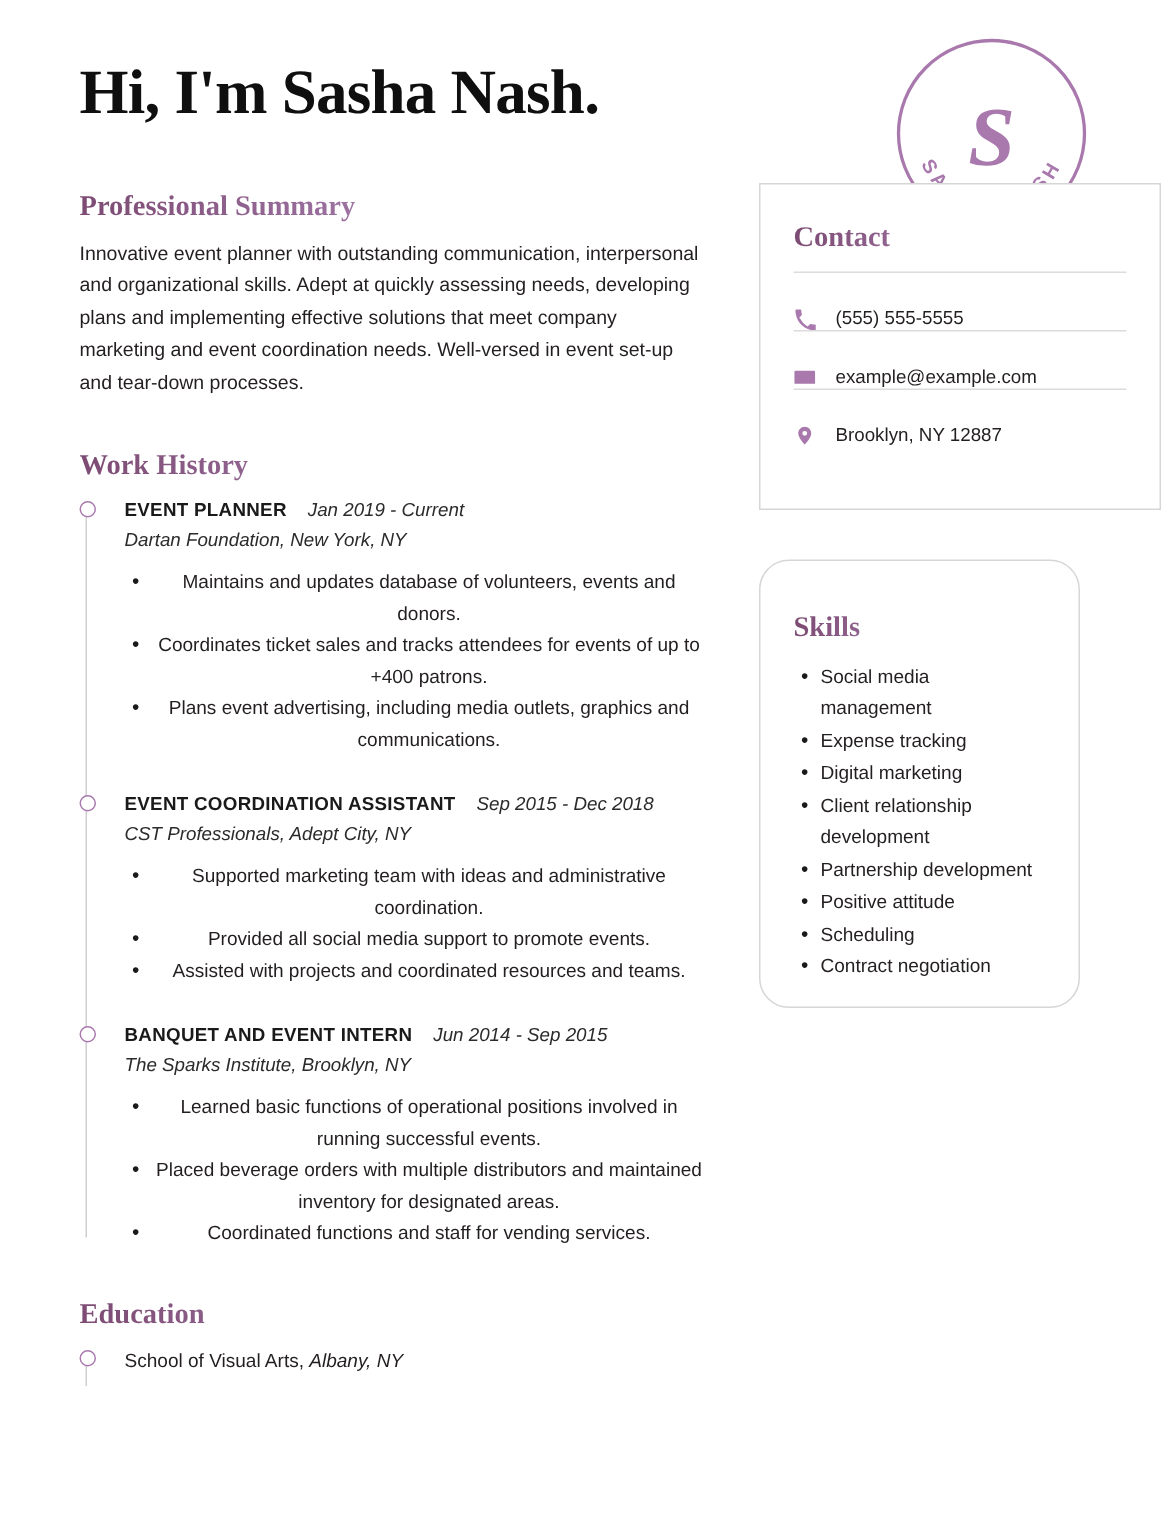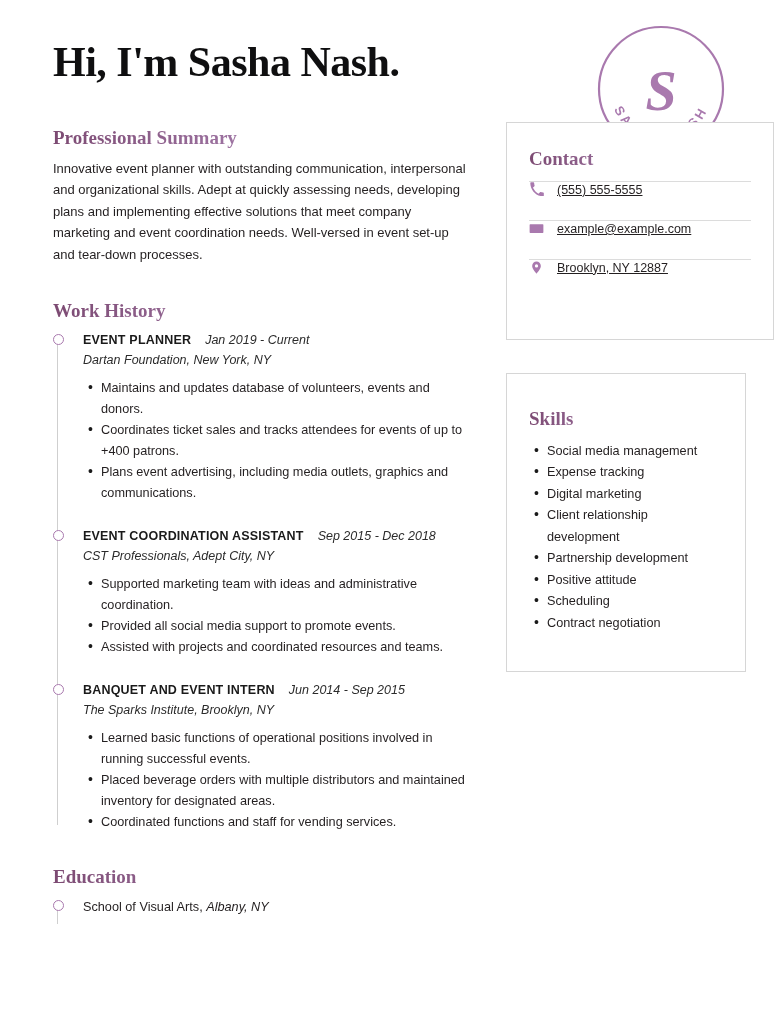--- a/index.html
+++ b/index.html
@@ -125,20 +125,21 @@
     font-size: 12.5px;
     line-height: 20px;
     color: #2b2b2b;
     margin-top: 1px;
   }
 
   ul.bullets {
     list-style: none;
     margin: 8px 0 0 0;
     padding: 0 0 0 18px;
+    text-align: center;
   }
   ul.bullets li {
     position: relative;
     font-size: 12.7px;
     line-height: 21px;
     color: #231f20;
     margin-bottom: 0px;
     padding-left: 0;
   }
   ul.bullets li::before {
@@ -174,22 +175,23 @@
   }
   #contact-card {
     left: 506px;
     top: 122px;
     width: 268px;
     height: 218px;
   }
   #skills-card {
     left: 506px;
     top: 373px;
-    width: 240px;
+    width: 214px;
     height: 299px;
+    border-radius: 20px;
   }
   .card-inner {
     padding: 26px 22px 0 22px;
   }
   .card-head {
     font-family: "Liberation Serif", serif;
     font-weight: bold;
     font-size: 19px;
     line-height: 1.1;
     background: linear-gradient(95deg, #7c4a72 0%, #a77fb0 60%, #c4a2ca 100%);
@@ -200,24 +202,23 @@
   }
 
   .contact-rows { margin-top: 0; }
   .c-div {
     height: 1px;
     background: #dcdcdc;
     width: 100%;
   }
   .c-row {
     display: flex;
-    align-items: flex-start;
+    align-items: flex-end;
     height: 38px;
     gap: 13px;
-    text-decoration: underline;
   }
   .c-ico {
     width: 15px;
     flex: 0 0 15px;
     display: flex;
     align-items: center;
     justify-content: center;
     color: #a979ae;
   }
   .c-ico svg { display: block; fill: #a979ae; }

